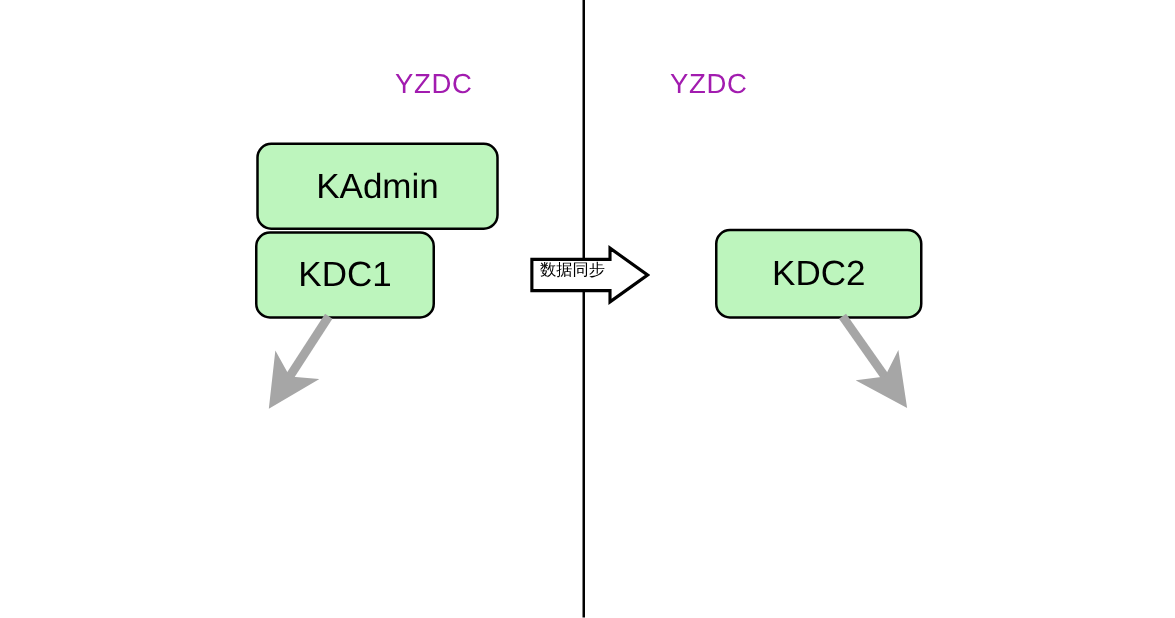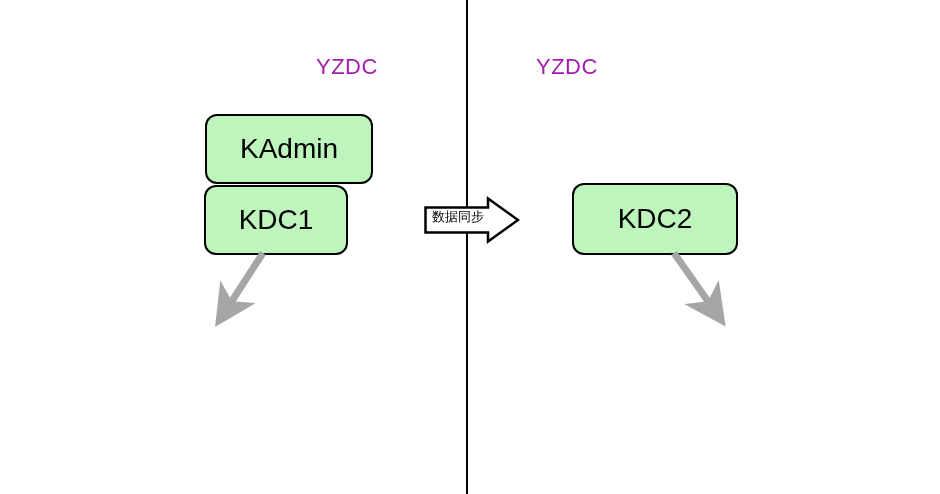--- a/index.html
+++ b/index.html
@@ -62,21 +62,21 @@
     border-radius: 12px;
     font-size: 28px;
   }
   .node-cluster {
     background: #ffffcc;
     border-radius: 14px;
     font-size: 30px;
   }
 
   
-  #node-kadmin  { left: 205px; top: 114px; width: 168px; height: 70px; }
+  #node-kadmin  { left: 205px; top: 114px; width: 194px; height: 70px; }
   #node-kdc1    { left: 204px; top: 185px; width: 144px; height: 70px; }
   #node-kdc2    { left: 572px; top: 183px; width: 166px; height: 72px; }
   #node-cluster-1 { left: 5px;   top: 315px; width: 367px; height: 107px; }
   #node-cluster-2 { left: 568px; top: 315px; width: 365px; height: 107px; }
 
   
   #sync-arrow-wrap {
     position: absolute;
     left: 424px;
     top: 196px;

